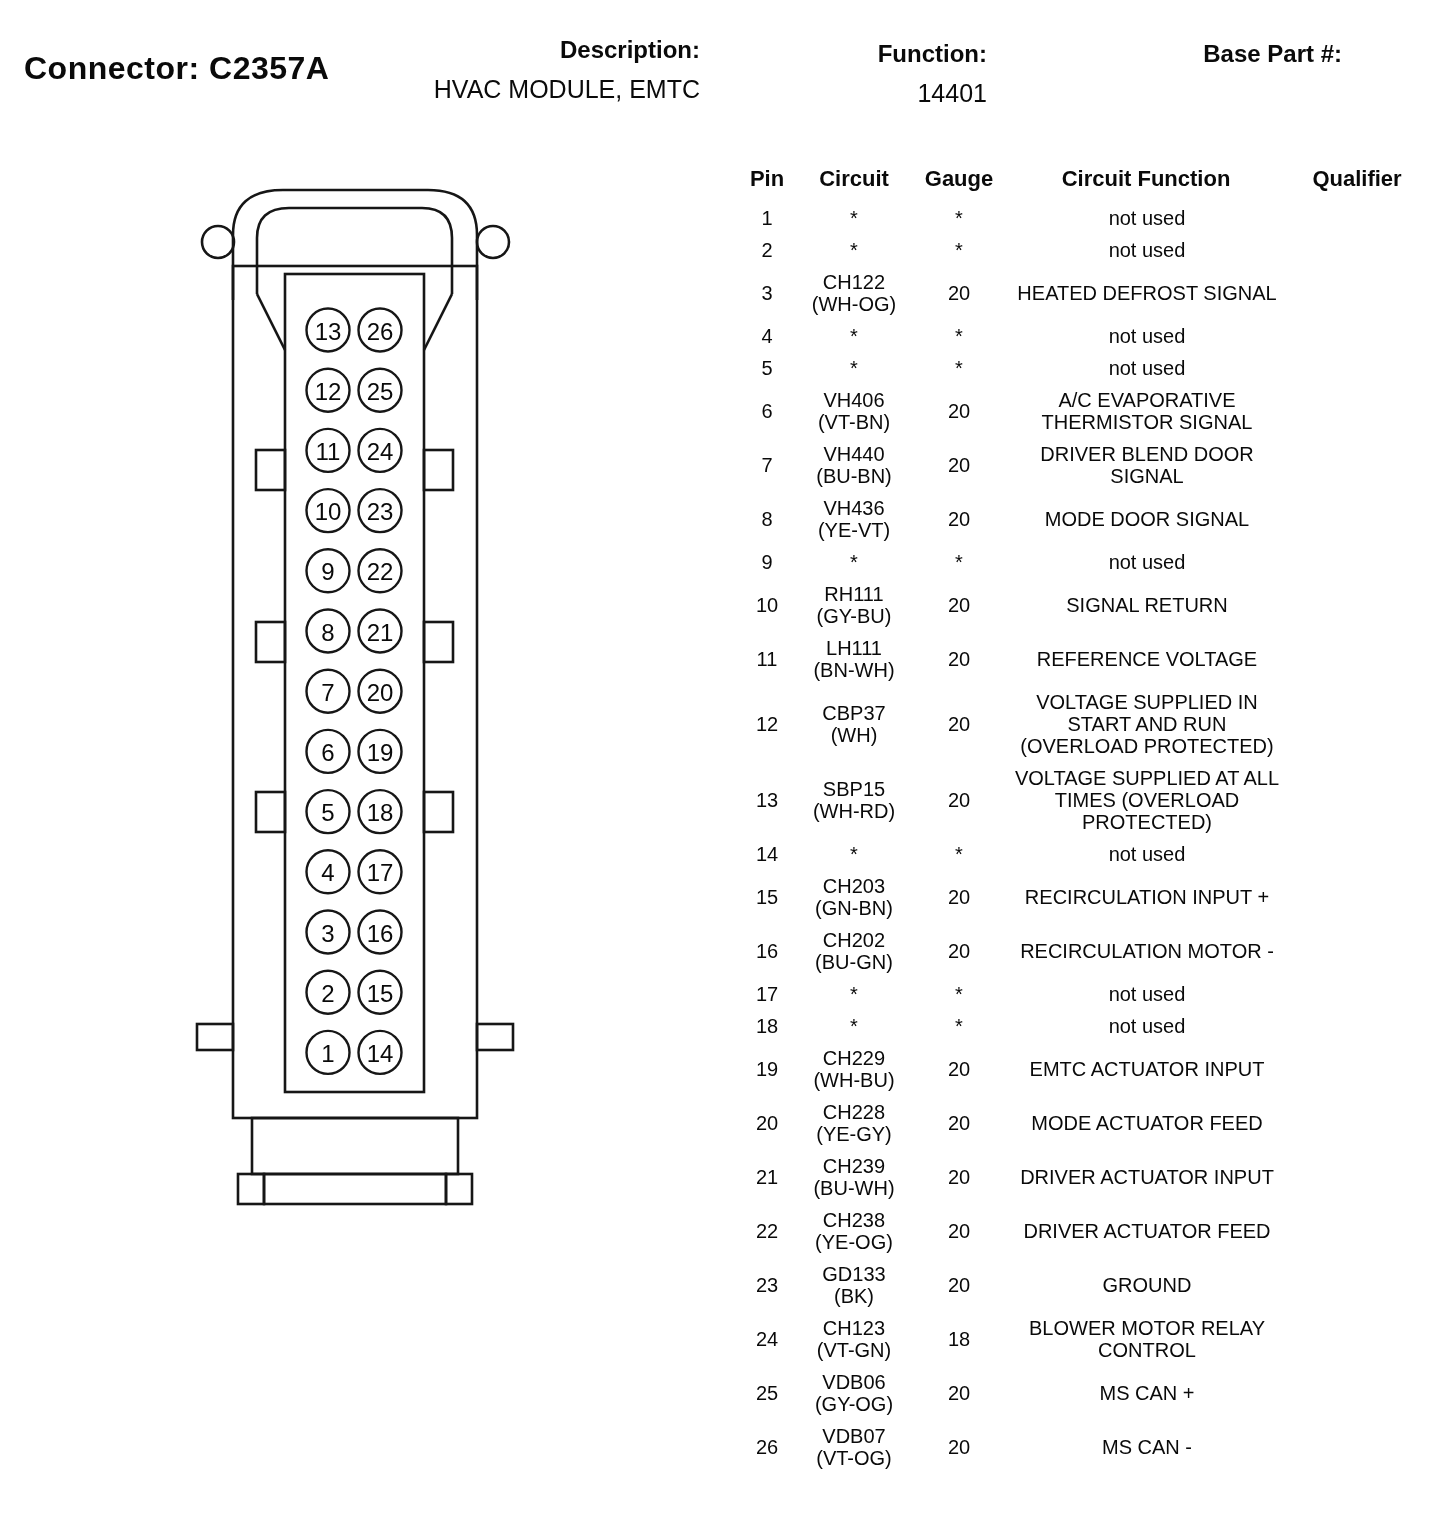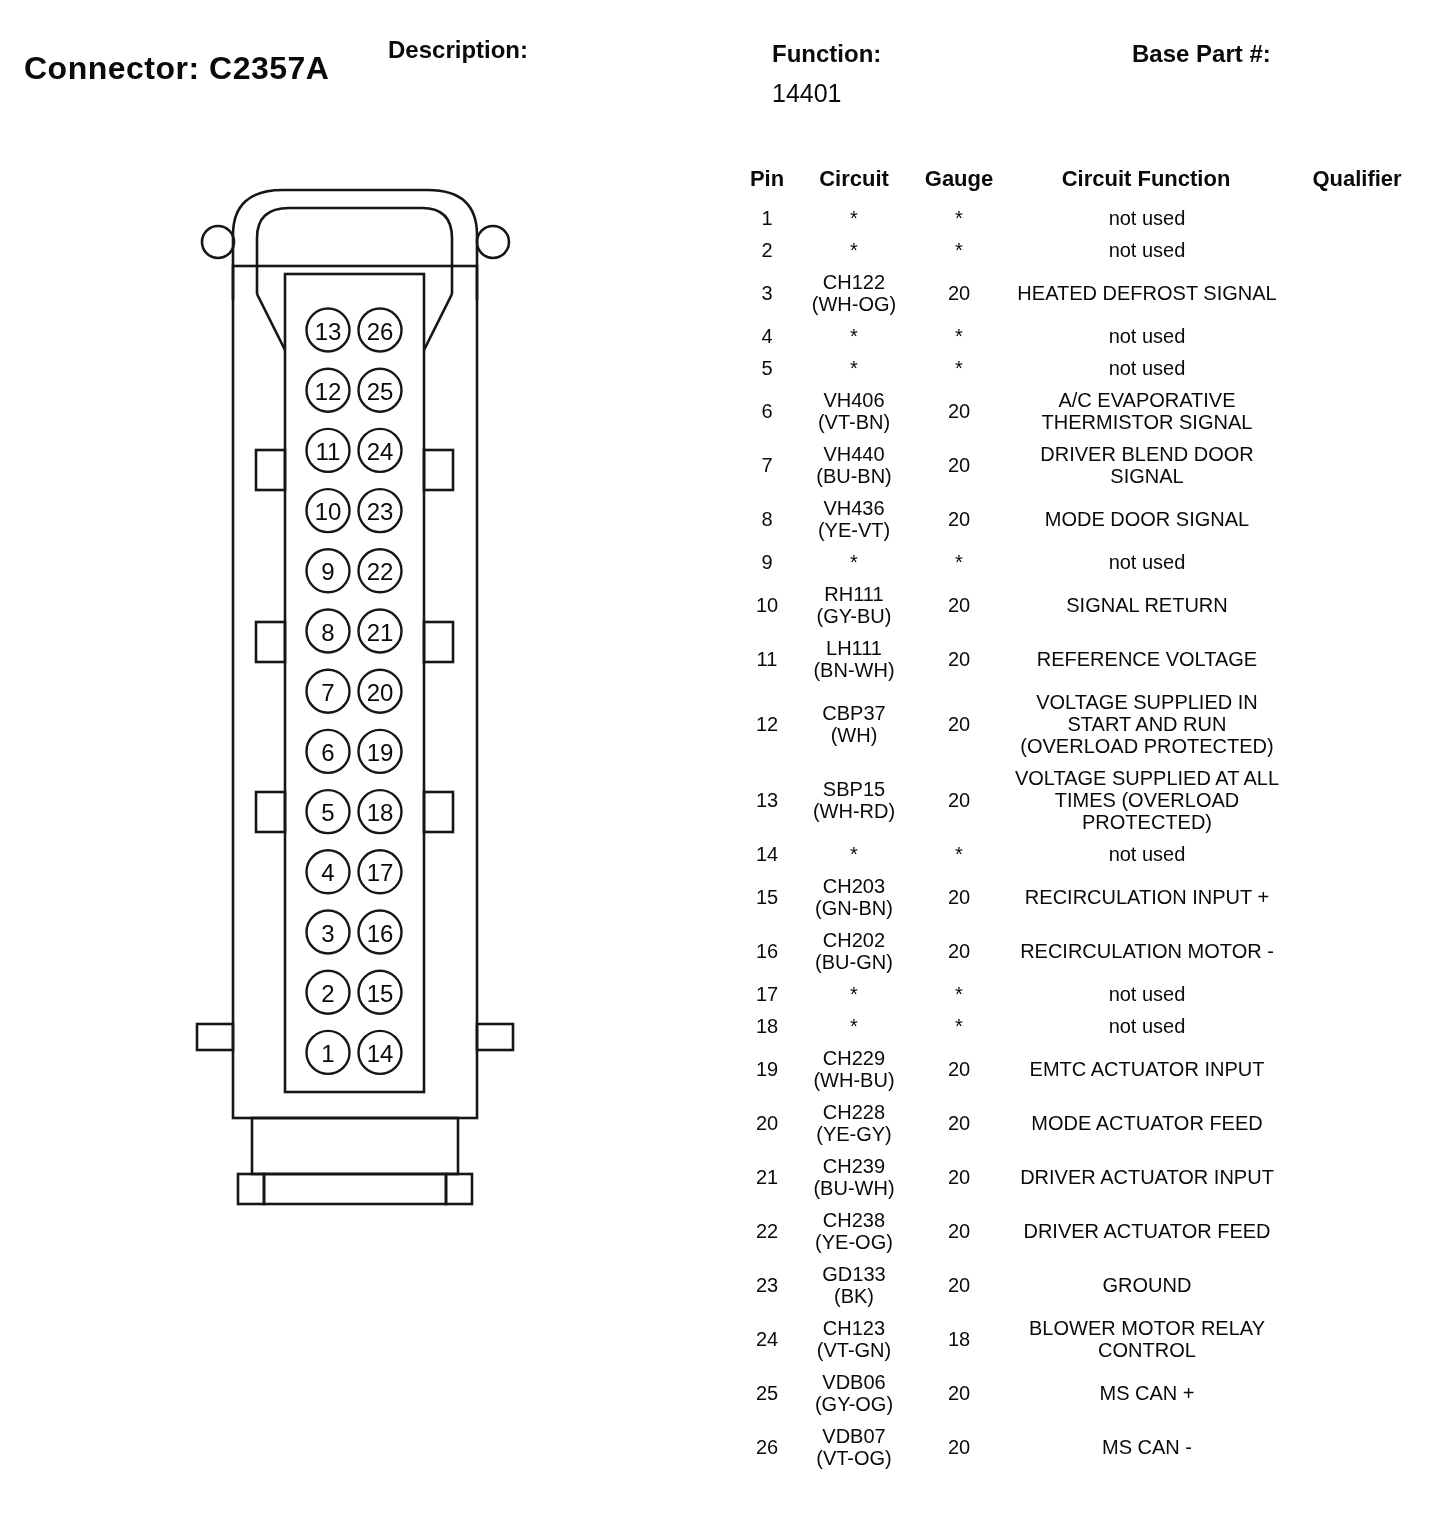--- a/index.html
+++ b/index.html
@@ -9,26 +9,26 @@
     position:relative; overflow:hidden;
     font-family:"Liberation Sans", sans-serif;
     color:#0a0a0a;
   }
 
   
   .hdr-connector {
     position:absolute; left:24px; top:50px;
     font-size:32px; font-weight:bold; letter-spacing:0.5px;
   }
-  .hdr-block { position:absolute; text-align:left; }
+  .hdr-block { position:absolute; text-align:right; }
   .hdr-label { font-size:24px; font-weight:bold; }
   .hdr-value { font-size:25px; margin-top:11px; font-weight:normal; }
   #desc-block    { left:388px;  top:36px; width:312px; }
   #harness-block { left:772px;  top:40px; width:215px; }
-  #basepart-block{ left:1132px; top:40px; width:272px; }
+  #basepart-block{ left:1070px; top:40px; width:272px; }
 
   
   .connector-svg { position:absolute; left:188px; top:178px; }
   .connector-svg .line { fill:none; stroke:#161616; stroke-width:2.6px; }
   .connector-svg circle.pin { fill:#ffffff; stroke:#161616; stroke-width:2.4px; }
   .connector-svg text.pin-num {
     font-family:"Liberation Sans", sans-serif;
     font-size:24px; fill:#0a0a0a;
     text-anchor:middle; dominant-baseline:central;
   }
@@ -57,20 +57,21 @@
 </head>
 <body>
 
 <div class="hdr-connector">
   <span>Connector:</span>
   <span>C2357A</span>
 </div>
 
 <div class="hdr-block" id="desc-block">
   <div class="hdr-label">Description:</div>
+  <div class="hdr-value">HVAC MODULE, EMTC</div>
 </div>
 
 <div class="hdr-block" id="harness-block">
   <div class="hdr-label">Function:</div>
   <div class="hdr-value">14401</div>
 </div>
 
 <div class="hdr-block" id="basepart-block">
   <div class="hdr-label">Base Part #:</div>
   <div class="hdr-value"></div>

